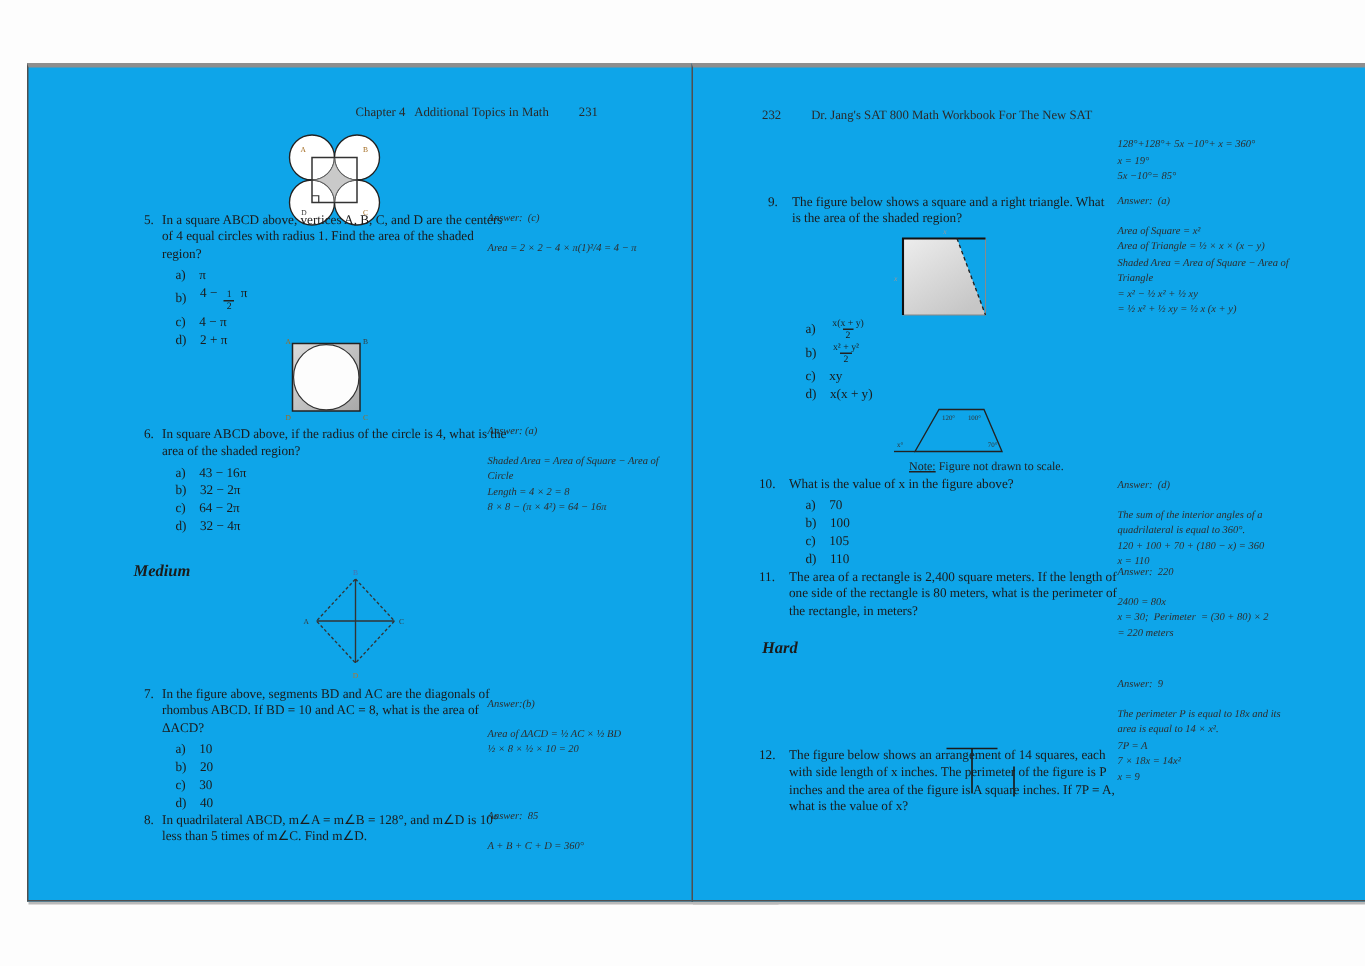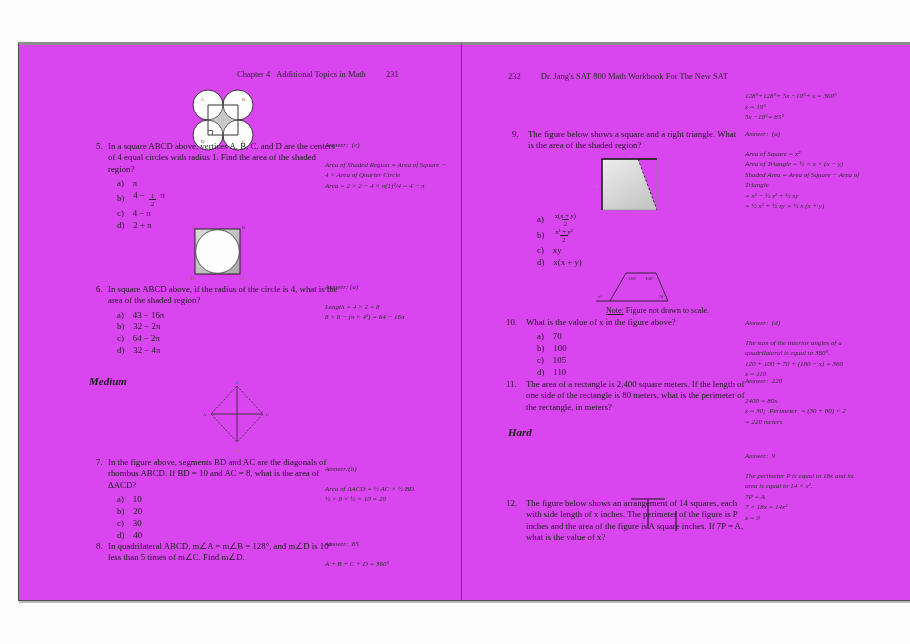--- a/index.html
+++ b/index.html
@@ -4,21 +4,21 @@
 <style>
   * { box-sizing: border-box; }
   html,body { margin:0; padding:0; }
   body {
     width:910px; height:644px; position:relative;
     background:#fdfdfd; overflow:hidden;
     font-family:"Liberation Serif", serif; color:#1b1b1b;
   }
   .page {
     position:absolute; top:42px; width:500px; height:559px;
-    background:#d946ef;
+    background:#0ea5e9;
     border:1px solid #4f4f4f; border-top:3px solid #8e8e8e;
     box-shadow:1px 2px 0 #b9b9b9;
   }
   #pageL { left:18px; }
   #pageR { left:461px; }
   .abs { position:absolute; }
   .hdr { font-size:8.5px; color:#2a2a2a; display:flex; white-space:pre; }
   .hdr .gap { width:20px; }
   .qrow { display:flex; font-size:8.8px; line-height:1.28; }
   .qnum { flex:0 0 12px; }
@@ -92,21 +92,20 @@
       </div>
       <div class="opt">
         <span>d)</span>
         <span>2 + π</span>
       </div>
     </div>
   </div>
 
   <div class="abs ans" style="left:306px; top:95px;">
     <div class="albl">Answer:  (c)</div>
-    <div class="aline">Area of Shaded Region = Area of Square − 4 × Area of Quarter Circle</div>
     <div class="aline">Area = 2 × 2 − 4 × π(1)²/4 = 4 − π</div>
   </div>
 
   <div class="abs" style="left:170px; top:180px;">
     <svg width="58" height="56" viewBox="0 0 58 56">
       <defs>
         <linearGradient id="g6" x1="0" y1="0" x2="1" y2="1">
           <stop offset="0" stop-color="#dcdcdc"></stop>
             <stop offset="1" stop-color="#a8a8a8"></stop>
         </linearGradient>
@@ -140,20 +139,21 @@
         </div>
       <div class="opt">
           <span>d)</span>
           <span>32 − 4π</span>
         </div>
     </div>
   </div>
 
   <div class="abs ans" style="left:306px; top:237px;">
     <div class="albl">Answer: (a)</div>
+    <div class="aline">Shaded Area = Area of Square − Area of Circle</div>
     <div class="aline">Length = 4 × 2 = 8</div>
     <div class="aline">8 × 8 − (π × 4²) = 64 − 16π</div>
   </div>
 
   <div class="abs sect" style="left:70px; top:318px;margin-top:12px;">Medium</div>
 
   <div class="abs" style="left:186px; top:334px;">
     <svg width="64" height="76" viewBox="0 0 64 76">
       <path d="M32,7 L58,35 L32,63 L6,35 Z" fill="none" stroke="#333" stroke-width="0.9" stroke-dasharray="2,1.5"></path>
       <line x1="32" y1="7" x2="32" y2="63" stroke="#333" stroke-width="0.9"></line>

